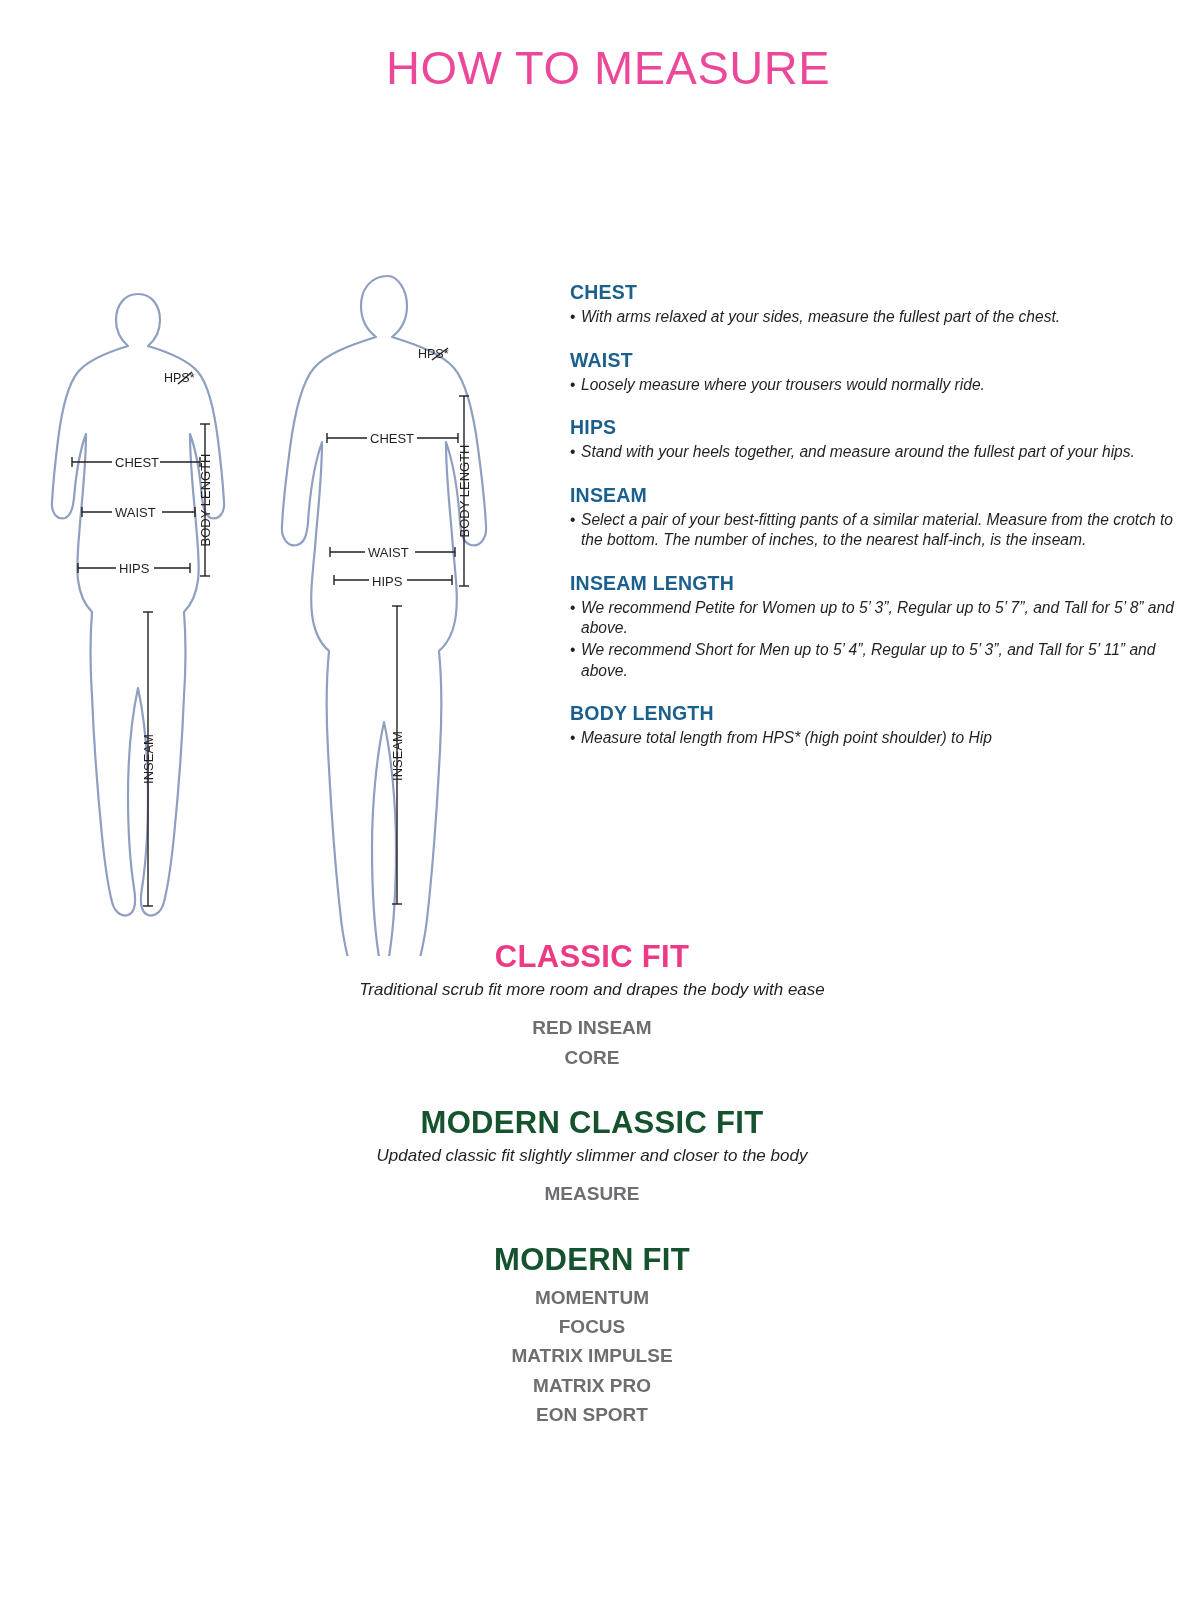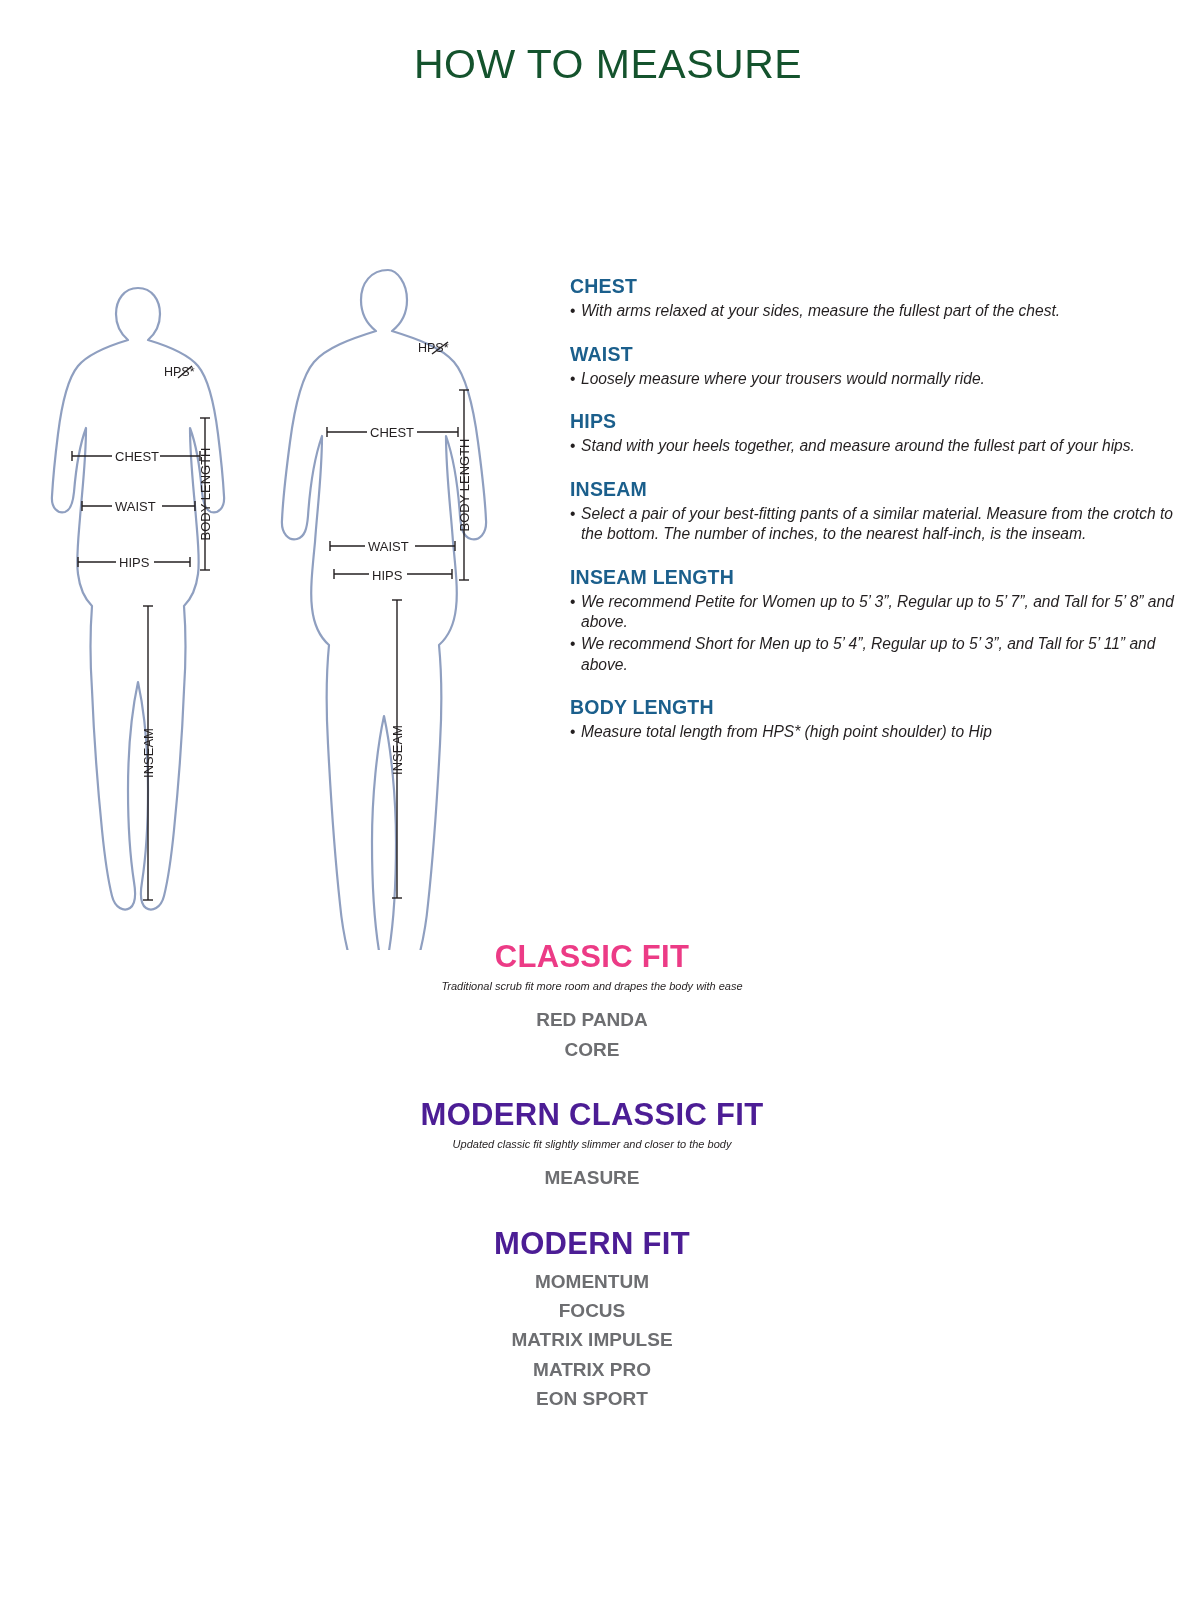--- a/index.html
+++ b/index.html
@@ -12,24 +12,24 @@
     background: #ffffff;
     font-family: "Liberation Sans", sans-serif;
     color: #231f20;
     position: relative;
     overflow: hidden;
   }
 
   
   .page-title {
     text-align: center;
-    font-size: 41px;
+    font-size: 47px;
     font-weight: 400;
     letter-spacing: 0.5px;
-    color: #14532d;
+    color: #ec4899;
     margin: 44px 0 0 16px;
     line-height: 1;
   }
 
   
   .top-section {
     position: relative;
     width: 1200px;
     height: 720px;
   }
@@ -88,24 +88,24 @@
   .fit-block { margin-bottom: 34px; }
 
   .fit-title {
     font-size: 31px;
     font-weight: bold;
     letter-spacing: 0.3px;
     line-height: 1.1;
     margin-bottom: 6px;
   }
   .fit-title.pink { color: #ec3b86; }
-  .fit-title.lime { color: #4c1d95; text-align: center; }
+  .fit-title.lime { color: #14532d; text-align: center; }
 
   .fit-desc {
-    font-size: 11px;
+    font-size: 17px;
     font-style: italic;
     color: #231f20;
     margin-bottom: 13px;
   }
 
   .fit-products {
     font-size: 19px;
     font-weight: bold;
     color: #6d6e71;
     line-height: 1.55;
@@ -355,21 +355,21 @@
 
   </div>
 </div>
 
 <div class="fits">
 
   <div class="fit-block">
     <div class="fit-title pink">CLASSIC FIT</div>
     <div class="fit-desc">Traditional scrub fit more room and drapes the body with ease</div>
     <div class="fit-products">
-      <div>RED PANDA</div>
+      <div>RED INSEAM</div>
       <div>CORE</div>
     </div>
   </div>
 
   <div class="fit-block">
     <div class="fit-title lime">MODERN CLASSIC FIT</div>
     <div class="fit-desc">Updated classic fit slightly slimmer and closer to the body</div>
     <div class="fit-products">
       <div>MEASURE</div>
     </div>

